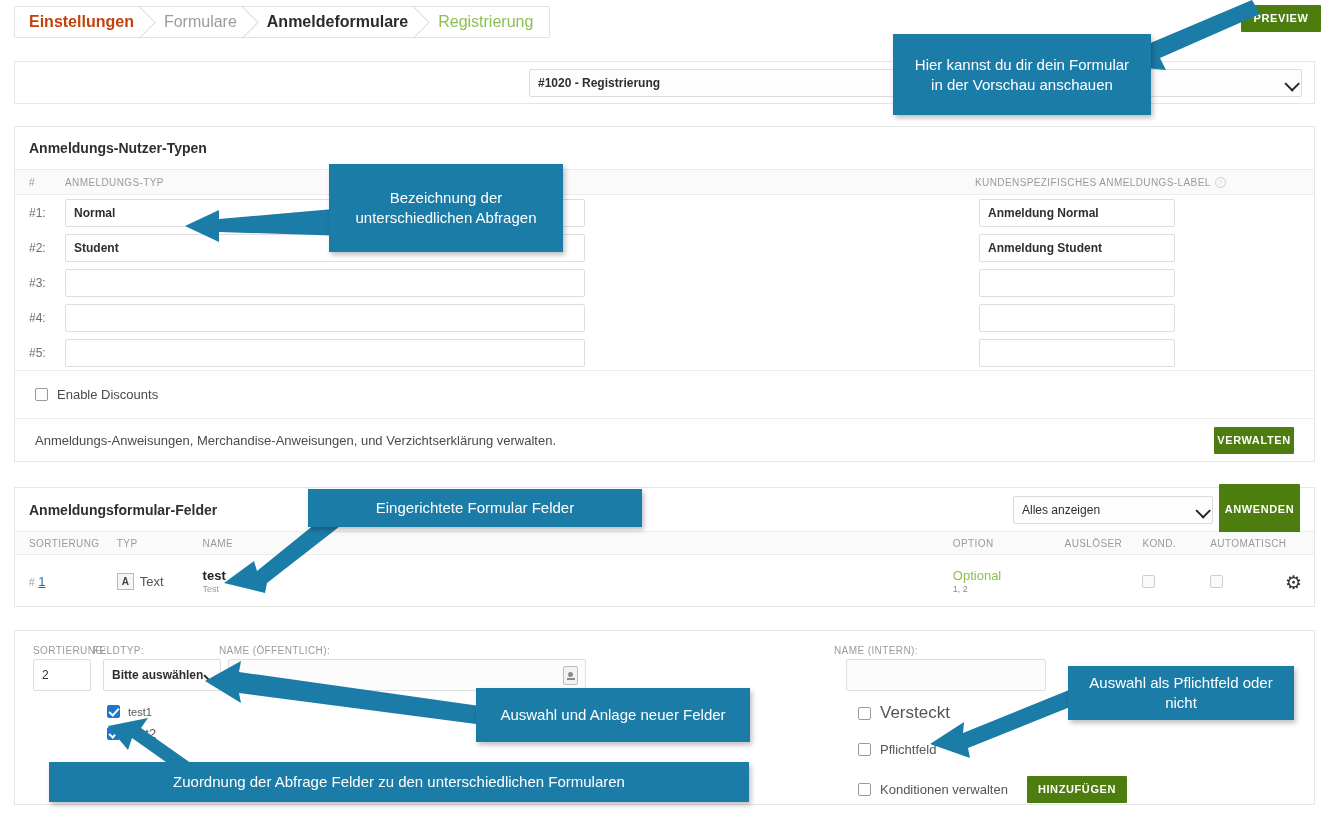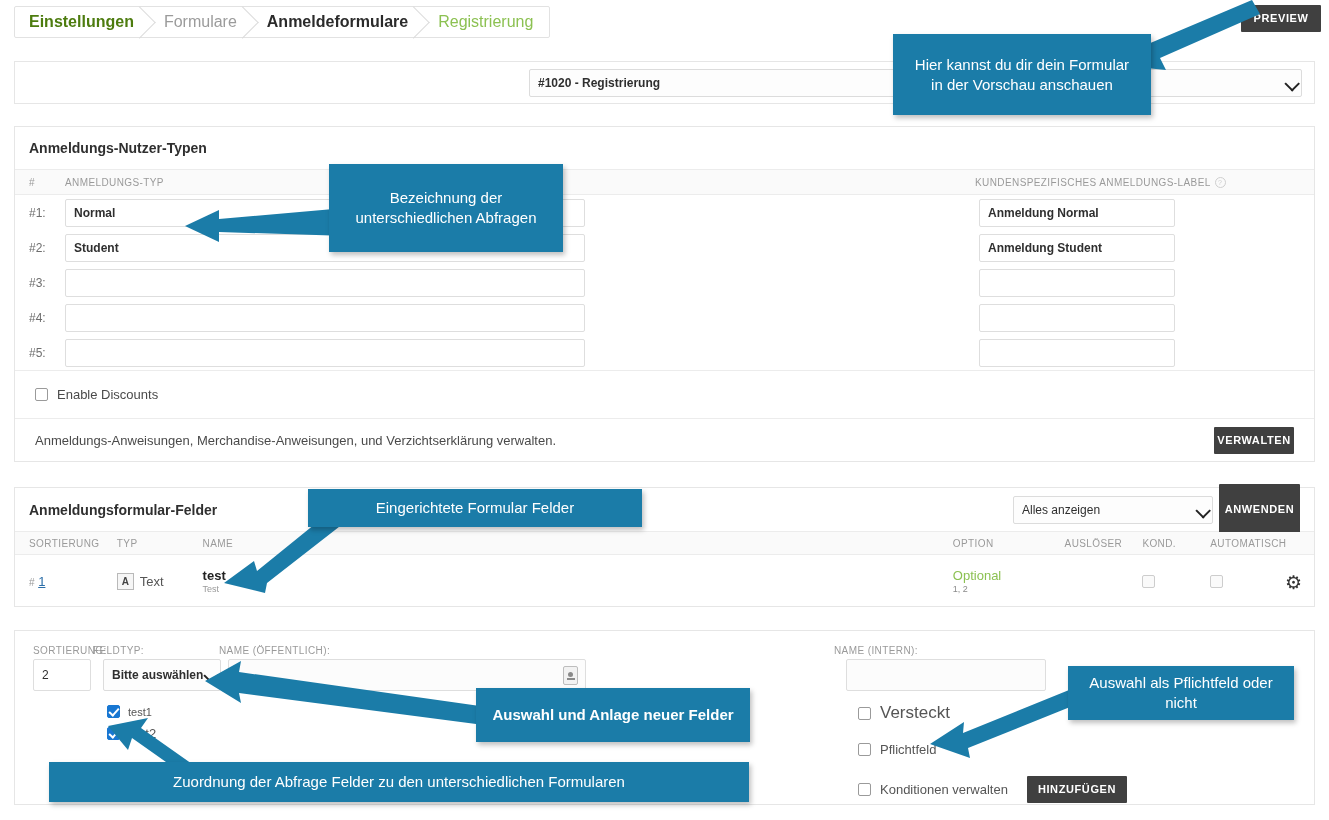--- a/index.html
+++ b/index.html
@@ -17,21 +17,21 @@
   .breadcrumb{
     position:absolute;left:14px;top:6px;height:30px;
     border:1px solid #e2e2e2;background:#fff;
     display:flex;align-items:center;border-radius:2px;
   }
   .crumb{
     position:relative;display:flex;align-items:center;
     height:30px;padding:0 16px 0 14px;
     font-size:16px;font-weight:bold;white-space:nowrap;
   }
-  .crumb.c1{color:#4d7c0f;}
+  .crumb.c1{color:#c2410c;}
   .crumb.c2{color:#9b9b9b;font-weight:normal;}
   .crumb.c3{color:#2b2b2b;}
   .crumb.c4{color:#8cc152;font-weight:normal;}
   .crumb .sep{
     position:absolute;right:-1px;top:4px;width:22px;height:22px;
     border-top:1px solid #dcdcdc;border-right:1px solid #dcdcdc;
     transform:rotate(45deg) ;
     pointer-events:none;
   }
   .crumb:last-child .sep{display:none;}
@@ -47,21 +47,21 @@
     padding:12px 14px;border-bottom:1px solid #ececec;
     display:flex;align-items:center;justify-content:space-between;
   }
   .col-head{
     font-size:10px;letter-spacing:.4px;color:#9a9a9a;
     text-transform:uppercase;
   }
 
   
   .btn{
-    background:#404040;color:#fff;border:none;
+    background:#4d7c0f;color:#fff;border:none;
     font-family:"Liberation Sans", sans-serif;
     font-size:11px;font-weight:bold;letter-spacing:.6px;
     padding:7px 12px;cursor:pointer;border-radius:1px;
     text-transform:uppercase;line-height:1;
   }
 
   
   .inp{
     box-sizing:border-box;border:1px solid #dedede;background:#fff;
     font-family:"Liberation Sans", sans-serif;font-size:12px;color:#2f2f2f;
@@ -332,19 +332,19 @@
       <path d="M0 10 L40 2 L33 12 L104 62 L92 70 L24 22 L20 34 Z" fill="#1b7ca8"></path>
     </svg>
   </div>
 
   <div class="callout" style="left:893px;top:34px;width:258px;height:81px;">Hier kannst du dir dein Formular in der Vorschau anschauen</div>
 
   <div class="callout" style="left:329px;top:164px;width:234px;height:88px;">Bezeichnung der unterschiedlichen Abfragen</div>
 
   <div class="callout" style="left:308px;top:489px;width:334px;height:38px;">Eingerichtete Formular Felder</div>
 
-  <div class="callout" style="left:476px;top:688px;width:274px;height:54px;font-weight:bold;">Auswahl und Anlage neuer Felder</div>
+  <div class="callout" style="left:476px;top:688px;width:274px;height:54px;">Auswahl und Anlage neuer Felder</div>
 
   <div class="callout" style="left:1068px;top:666px;width:226px;height:54px;">Auswahl als Pflichtfeld oder nicht</div>
 
   <div class="callout" style="left:49px;top:762px;width:700px;height:40px;">Zuordnung der Abfrage Felder zu den unterschiedlichen Formularen</div>
 
 </div>
 
 </body></html>

